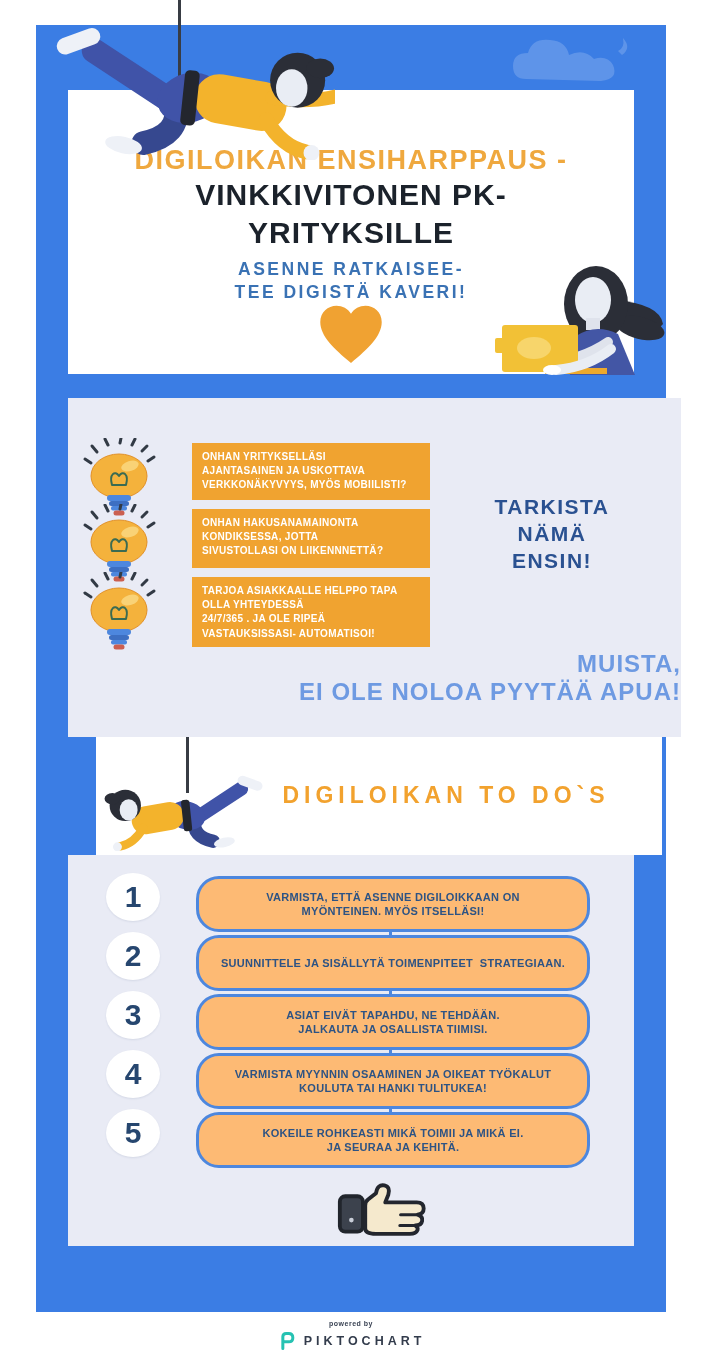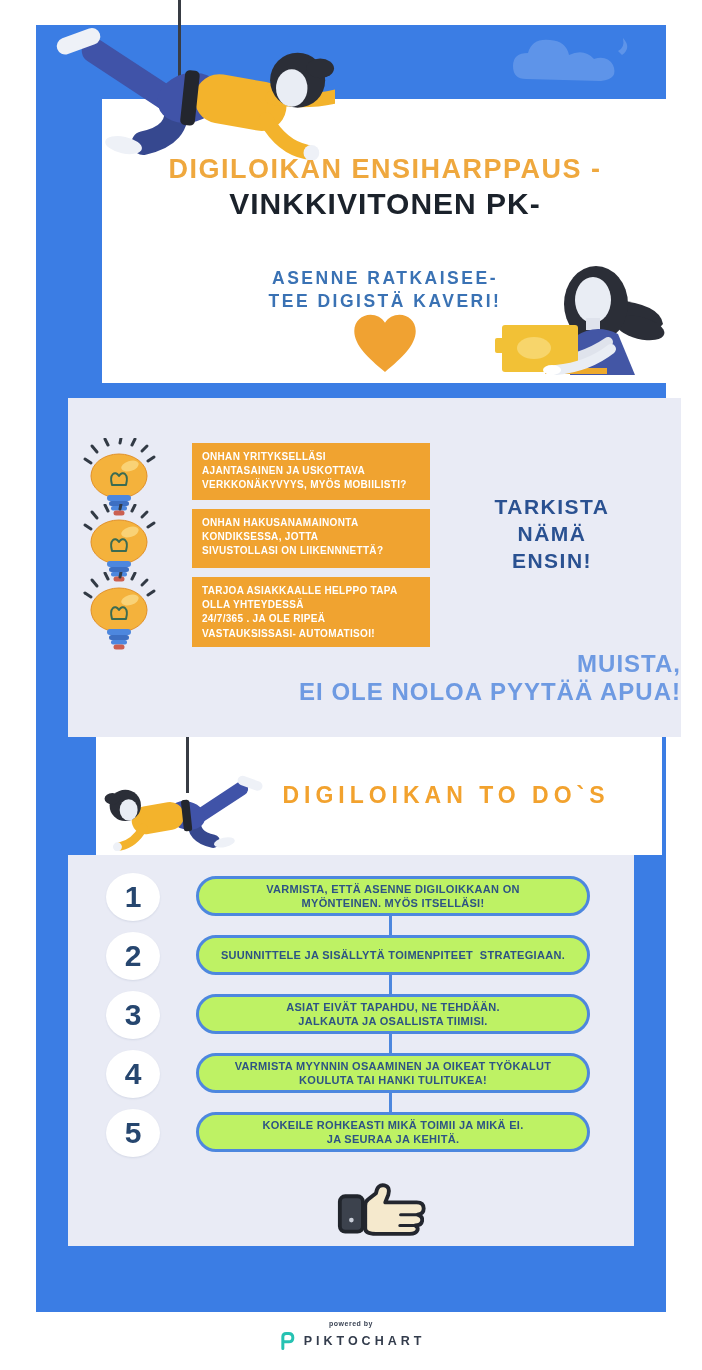--- a/index.html
+++ b/index.html
@@ -5,21 +5,21 @@
   html,body{margin:0;padding:0;background:#ffffff;}
   .page{position:relative;width:702px;height:1370px;background:#ffffff;overflow:hidden;
         font-family:"Liberation Sans","DejaVu Sans",sans-serif;}
   .abs{position:absolute;}
   .canvas{left:36px;top:25px;width:630px;height:1287px;background:#3b7de4;}
   .card{left:32px;width:566px;}
   .card-white{background:#ffffff;}
   .card-gray{background:#e9ebf5;}
 
   
-  .header-card{top:74px;height:284px;margin-left:34px;}
+  .header-card{top:65px;height:284px;}
   .title-accent{left:0;right:0;top:55px;text-align:center;color:#efa83e;
                 font-size:27px;font-weight:bold;letter-spacing:1.5px;}
   .title-main{left:0;right:0;top:86px;text-align:center;color:#1b222b;
               font-size:30px;font-weight:bold;letter-spacing:1px;line-height:38px;}
   .subtitle{left:0;right:0;top:168px;text-align:center;color:#3a72b4;
             font-size:17.5px;font-weight:bold;letter-spacing:2.5px;line-height:23px;}
   .heart-wrap{left:0;right:0;top:212px;text-align:center;}
 
   
   .gray1{top:373px;height:339px;padding-left:47px;}
@@ -42,21 +42,21 @@
   .todo-heading{left:150px;top:45px;width:400px;text-align:center;color:#f2a22e;
                 font-size:23px;font-weight:bold;letter-spacing:5px;}
 
   
   .gray2{top:830px;height:391px;}
   .todo-row{left:38px;width:484px;height:48px;}
   .r1{top:18px}.r2{top:77px}.r3{top:136px}.r4{top:195px}.r5{top:254px}
   .num-circle{left:0;top:0;width:54px;height:48px;border-radius:50%;background:#ffffff;
               box-shadow:0 1px 2px rgba(40,60,110,.10);display:flex;align-items:center;
               justify-content:center;color:#26466f;font-size:30px;font-weight:bold;}
-  .pill{left:90px;top:3px;width:394px;height:40px;background:#bef264;border:3px solid #4d87de;
+  .pill{left:90px;top:3px;width:394px;height:56px;background:#fdba74;border:3px solid #4d87de;
         border-radius:23px;box-sizing:border-box;display:flex;flex-direction:column;
         justify-content:center;align-items:center;text-align:left;color:#2d5384;
         font-size:11px;font-weight:bold;letter-spacing:.3px;line-height:14px;}
   .pill span{display:block;white-space:pre-wrap;}
   .connector{left:321px;width:3px;height:22px;background:#4d87de;}
   .c1{top:60px}.c2{top:119px}.c3{top:178px}.c4{top:237px}
   .thumb-wrap{left:268px;top:316px;width:100px;height:72px;}
 
   
   .rope1{left:178px;top:0;width:3px;height:106px;background:#383c44;}
@@ -82,20 +82,21 @@
 
     <svg class="abs cloud" viewBox="0 0 130 60">
       <path d="M20 46 Q7 46 7 33 Q7 20 22 20 Q26 5 44 7 Q60 8 63 22 Q78 15 88 26 Q101 22 107 32 Q113 46 95 48 Z" fill="rgba(255,255,255,0.18)"></path>
       <path d="M112 18 q7 -3 5 -13 q9 10 -1 17 z" fill="rgba(255,255,255,0.18)"></path>
     </svg>
 
     <div class="abs card card-white header-card">
       <div class="abs title-accent">DIGILOIKAN ENSIHARPPAUS -</div>
       <div class="abs title-main">
         <span>VINKKIVITONEN PK-</span><br>
+        <span>YRITYKSILLE</span>
       </div>
       <div class="abs subtitle">
         <span>ASENNE RATKAISEE-</span><br>
         <span>TEE DIGISTÄ KAVERI!</span>
       </div>
       <div class="abs heart-wrap">
         <svg width="84" height="64" viewBox="0 0 32 30">
           <path d="M16 28.6 C8 22 1.6 16 1.6 9.4 C1.6 4.8 5.2 1.8 9.2 1.8 C12 1.8 14.5 3.2 16 5.5 C17.5 3.2 20 1.8 22.8 1.8 C26.8 1.8 30.4 4.8 30.4 9.4 C30.4 16 24 22 16 28.6 Z" fill="#f0a232"></path>
         </svg>
       </div>

